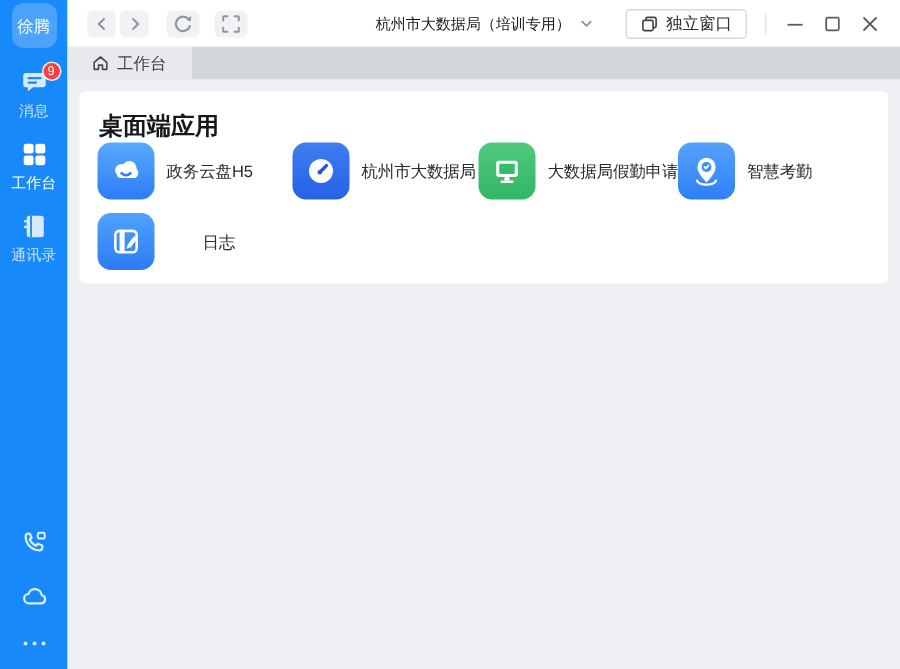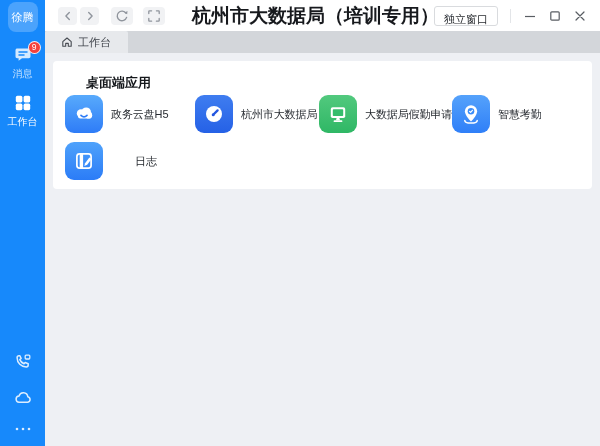--- a/index.html
+++ b/index.html
@@ -31,37 +31,37 @@
 
   
   .topbar { position:relative; height:31px; background:#fff; display:flex; align-items:center; padding:0 8px; }
   .tb-group { display:flex; align-items:center; gap:3px; margin-left:5px; }
   .tb-btn { height:18px; border-radius:4px; background:#f1f2f4; display:flex; align-items:center;
             justify-content:center; cursor:pointer; }
   .w19 { width:19px; } .w22 { width:22px; }
   .gap12 { margin-left:12px; } .gap10 { margin-left:10px; }
   .title-wrap { position:absolute; left:50%; top:0; height:31px; transform:translateX(-50%);
                 display:flex; align-items:center; gap:6px; cursor:pointer; }
-  .title { font-size:19px; font-weight:bold; color:#17191d; white-space:nowrap; }
+  .title { font-size:10px; font-weight:normal; color:#17191d; white-space:nowrap; }
   .topbar-right { margin-left:auto; display:flex; align-items:center; }
   .standalone-btn { height:20px; padding:0 9px; background:#fff; border:1px solid #d9dbde;
                     border-radius:3px; display:flex; align-items:center; gap:5px; font-size:11px;
-                    color:#2a2d31; cursor:pointer; white-space:nowrap;flex-direction:column; }
+                    color:#2a2d31; cursor:pointer; white-space:nowrap; }
   .tb-divider { width:1px; height:14px; background:#e3e5e8; margin:0 6px 0 12px; }
   .win-ctrl { width:25px; height:24px; display:flex; align-items:center; justify-content:center; cursor:pointer; }
 
   
   .tabbar { height:22px; background:#d3d6da; display:flex; align-items:stretch; }
   .tab { width:83px; background:#e7e9ec; display:flex; align-items:center; gap:5px;
          padding-left:16px; font-size:11px; color:#3f434a; cursor:pointer; border-radius:2px 2px 0 0; }
 
   
   .content { position:absolute; top:53px; left:0; right:0; bottom:0; background:#eef0f4; }
   .card { position:absolute; left:8px; right:8px; top:8px; height:128px; background:#fff; border-radius:4px; }
-  .section-title { position:absolute; left:13px; top:13px; font-size:13px; font-weight:bold; color:#15181c;margin-left:20px; }
+  .section-title { position:absolute; left:13px; top:13px; font-size:16px; font-weight:bold; color:#15181c; }
   .app-item { position:absolute; display:flex; align-items:center; gap:8px; cursor:pointer; }
   .app-icon { width:38px; height:38px; border-radius:9px; display:flex; align-items:center;
               justify-content:center; flex:none; }
   .app-label { font-size:11px; color:#272b31; white-space:nowrap; letter-spacing:-0.1px; }
   .pos-a1 { left:12px;  top:34px; }
   .pos-a2 { left:142px; top:34px; }
   .pos-a3 { left:266px; top:34px; }
   .pos-a4 { left:399px; top:34px;justify-content:space-between; }
   .pos-a5 { left:12px;  top:81px;gap:32px; }
   .bg-cloud   { background:linear-gradient(180deg,#58aafc,#2e7cf7); }
@@ -99,20 +99,31 @@
           <svg width="18" height="18" viewBox="0 0 18 18" fill="#fff">
             <rect x="1.8" y="1.8" width="6.6" height="6.6" rx="1.6"></rect>
             <rect x="9.6" y="1.8" width="6.6" height="6.6" rx="1.6"></rect>
             <rect x="1.8" y="9.6" width="6.6" height="6.6" rx="1.6"></rect>
             <rect x="9.6" y="9.6" width="6.6" height="6.6" rx="1.6"></rect>
           </svg>
         </span>
         <span class="nav-label">工作台</span>
       </div>
 
+      <div class="nav-item">
+        <span class="nav-icon">
+          <svg width="18" height="18" viewBox="0 0 18 18">
+            <rect x="3.8" y="1.8" width="11.4" height="14.4" rx="1.8" fill="rgba(255,255,255,.82)"></rect>
+            <line x1="6.7" y1="1.8" x2="6.7" y2="16.2" stroke="#1789fb" stroke-width="1.2"></line>
+            <rect x="2" y="4.6" width="2" height="1.7" rx=".8" fill="rgba(255,255,255,.82)"></rect>
+            <rect x="2" y="8.4" width="2" height="1.7" rx=".8" fill="rgba(255,255,255,.82)"></rect>
+          </svg>
+        </span>
+        <span class="nav-label">通讯录</span>
+      </div>
     </div>
 
     <div class="sidebar-bottom">
       <svg class="side-ic" width="20" height="20" viewBox="0 0 20 20">
         <path d="M6 3.8c-1.1 0-1.9.9-1.9 1.9 0 5.1 4.1 9.2 9.2 9.2 1 0 1.9-.8 1.9-1.9v-1.3l-3-1.2-1.2 1.3c-2-.9-3.4-2.3-4.2-4.2l1.3-1.2-1.2-2.6z" fill="none" stroke="rgba(255,255,255,.85)" stroke-width="1.5" stroke-linejoin="round"></path>
         <rect x="12.2" y="3.2" width="4.6" height="3.8" rx=".9" fill="none" stroke="rgba(255,255,255,.85)" stroke-width="1.3"></rect>
       </svg>
       <svg class="side-ic" width="20" height="20" viewBox="0 0 20 20">
         <path d="M14.8 14.2H6.4a3.1 3.1 0 0 1-.4-6.2 4.5 4.5 0 0 1 8.8.7 2.8 2.8 0 0 1 0 5.5z" fill="none" stroke="rgba(255,255,255,.85)" stroke-width="1.5" stroke-linejoin="round"></path>
       </svg>

